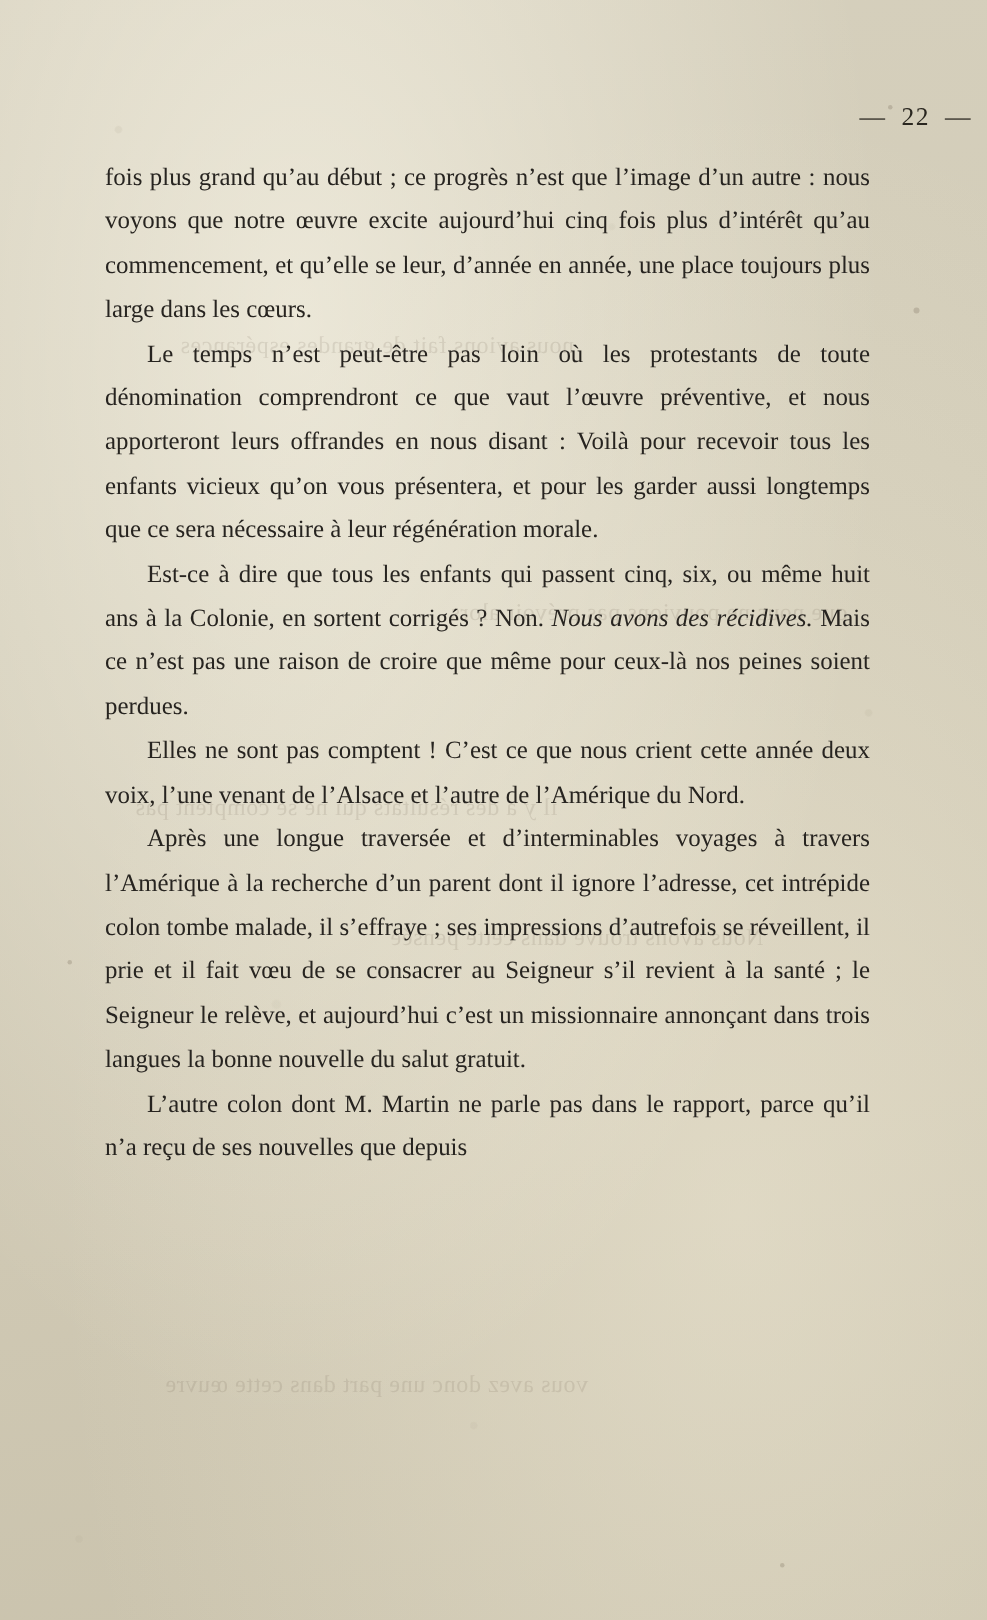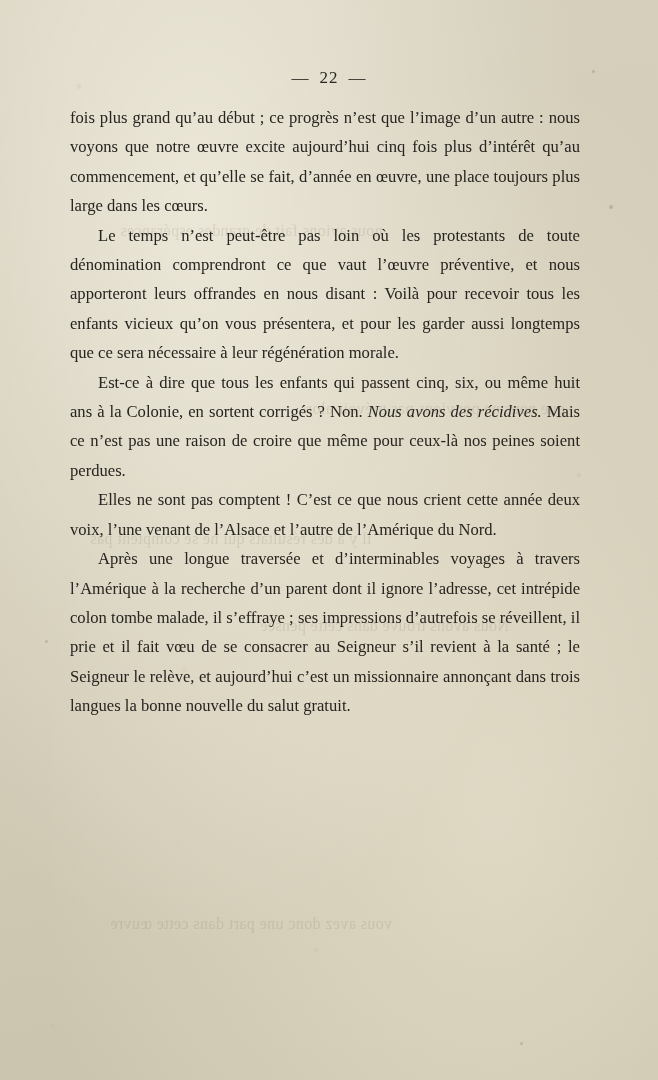--- a/index.html
+++ b/index.html
@@ -44,21 +44,21 @@
     font-size: 16px;
     letter-spacing: .4px;
     white-space: nowrap;
     transform: scaleX(-1);
   }
   .folio {
     position: absolute;
     top: 68px;
     left: 0;
     right: 0;
-    text-align: center;
+    text-align: right;
     font-size: 17px;
     color: #2a2720;
     letter-spacing: 1px;
   }
   .folio .dash {
     display: inline-block;
     padding: 0 10px;
     font-size: 17px;
   }
   .body-text {
@@ -107,20 +107,21 @@
   <div class="speck" style="left:592px; top:70px; width:3px; height:3px;"></div>
   <div class="speck" style="left:609px; top:205px; width:4px; height:4px;"></div>
   <div class="speck" style="left:45px; top:640px; width:3px; height:3px;"></div>
   <div class="speck" style="left:520px; top:1042px; width:3px; height:3px;"></div>
 
   <div class="folio">
     <span class="dash">—</span><span>22</span><span class="dash">—</span>
   </div>
 
   <div class="body-text" id="body">
-      <p class="noindent"><span>fois plus grand qu’au début ; ce progrès n’est que l’image d’un autre : nous voyons que notre œuvre excite aujour­d’hui cinq fois plus d’intérêt qu’au commencement, et qu’elle se fait, d’année en œuvre, une place toujours plus large dans les cœurs.</span></p>
+      <p class="noindent"><span>fois plus grand qu’au début ; ce progrès n’est que l’image d’un autre : nous voyons que notre œuvre excite aujour­d’hui cinq fois plus d’intérêt qu’au commencement, et qu’elle se leur, d’année en année, une place toujours plus large dans les cœurs.</span></p>
       <p><span>Le temps n’est peut-être pas loin où les protestants de toute dénomination comprendront ce que vaut l’œuvre préventive, et nous apporteront leurs offrandes en nous disant : Voilà pour recevoir tous les enfants vicieux qu’on vous présentera, et pour les garder aussi longtemps que ce sera nécessaire à leur régénération morale.</span></p>
       <p><span>Est-ce à dire que tous les enfants qui passent cinq, six, ou même huit ans à la Colonie, en sortent corrigés ? Non. </span><i>Nous avons des récidives.</i><span> Mais ce n’est pas une rai­son de croire que même pour ceux-là nos peines soient perdues.</span></p>
       <p><span>Elles ne sont pas comptent ! C’est ce que nous crient cette année deux voix, l’une venant de l’Alsace et l’autre de l’Amérique du Nord.</span></p>
       <p><span>Après une longue traversée et d’interminables voyages à travers l’Amérique à la recherche d’un parent dont il ignore l’adresse, cet intrépide colon tombe malade, il s’effraye ; ses impressions d’autrefois se réveillent, il prie et il fait vœu de se consacrer au Seigneur s’il revient à la santé ; le Seigneur le relève, et aujourd’hui c’est un mis­sionnaire annonçant dans trois langues la bonne nouvelle du salut gratuit.</span></p>
+      <p><span>L’autre colon dont M. Martin ne parle pas dans le rap­port, parce qu’il n’a reçu de ses nouvelles que depuis</span></p>
     </div>
 
 </div>
 
 </body></html>

